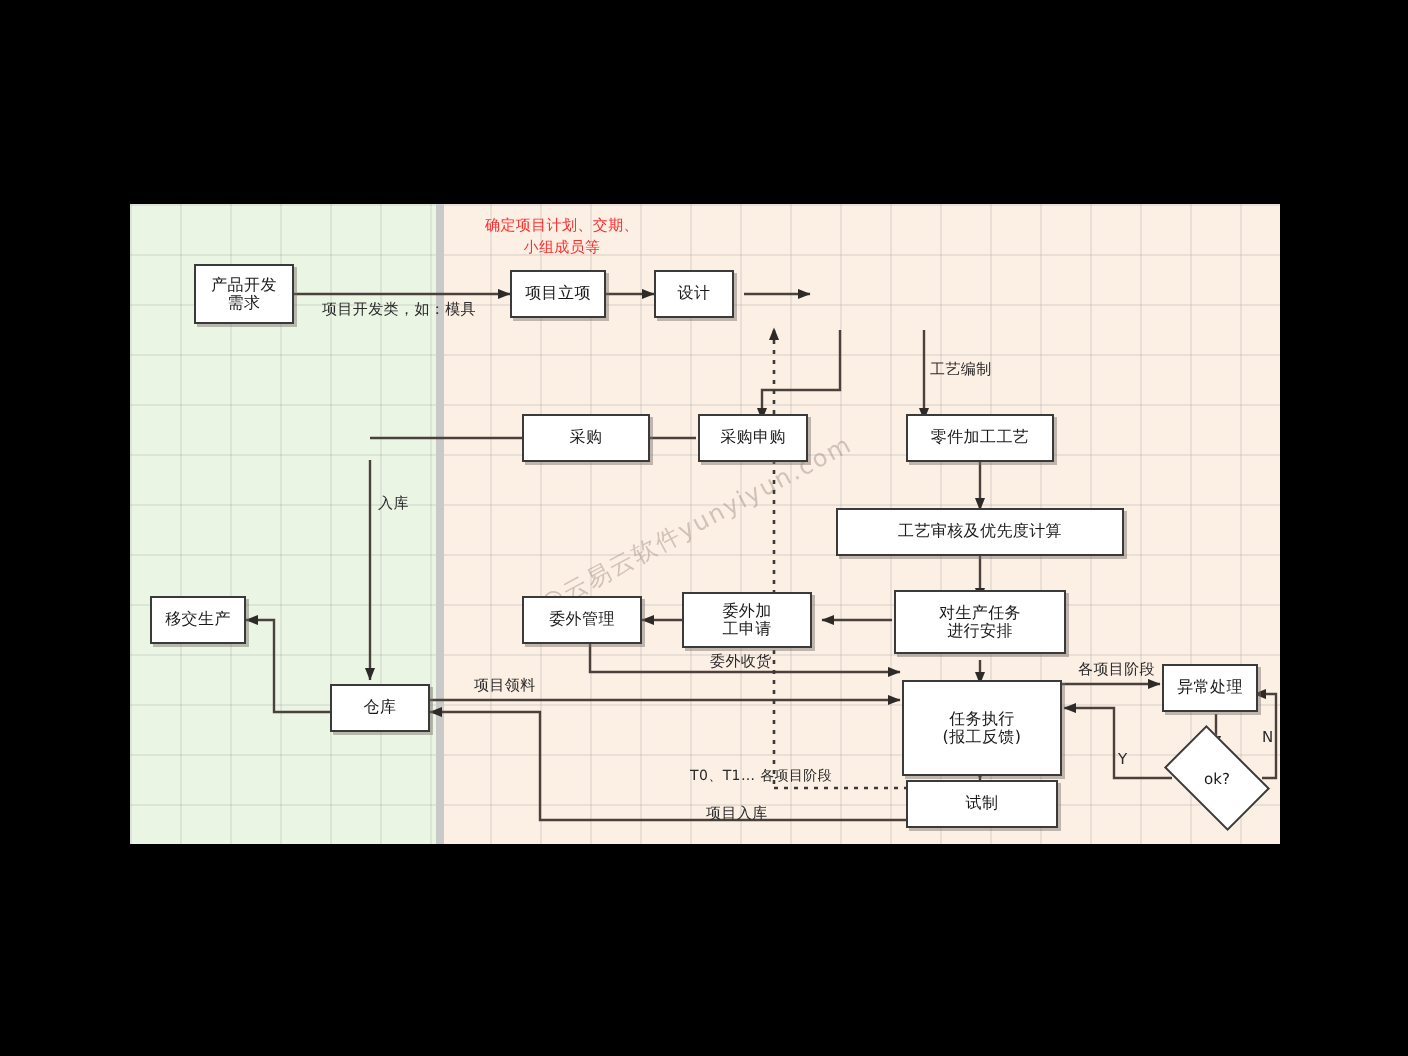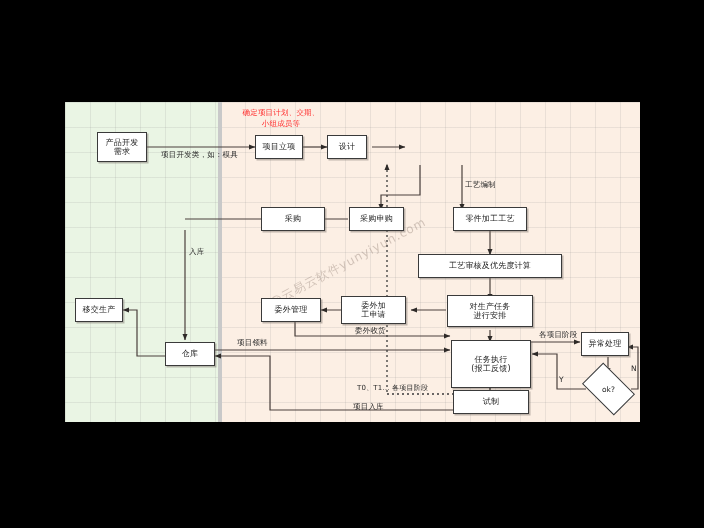--- a/index.html
+++ b/index.html
@@ -20,21 +20,21 @@
         font-size:8px;line-height:1.15;color:#1a1a1a;letter-spacing:.2px;
         box-shadow:1.5px 1.5px 0 rgba(120,110,105,.45);}
   .node.yellow{background:#ffff9e;border-color:#8a8a3a;}
   .diamond{position:absolute;box-sizing:border-box;}
   .diamond .dshape{position:absolute;inset:0;background:#fff;border:1.3px solid #3a3a3a;
         transform:rotate(45deg);}
   .diamond .dtext{position:absolute;inset:0;display:flex;align-items:center;justify-content:center;
         font-size:7.5px;color:#1a1a1a;}
   .edgelabel{position:absolute;font-size:7.5px;color:#2a2a2a;white-space:nowrap;letter-spacing:.2px;}
   .edgelabel.red{color:#ff2d2d;text-align:center;line-height:1.3;font-size:7.5px;}
-  .edgelabel.tiny{font-size:7px;padding-left:12px;}
+  .edgelabel.tiny{font-size:7px;}
   .watermark{position:absolute;font-size:12px;color:rgba(140,120,110,.38);
         transform:rotate(-28deg);white-space:nowrap;pointer-events:none;letter-spacing:1px;}
 </style>
 </head>
 <body>
 
 <div id="stage">
   <div id="canvas">
 
     <div class="zone" id="zone-green">

